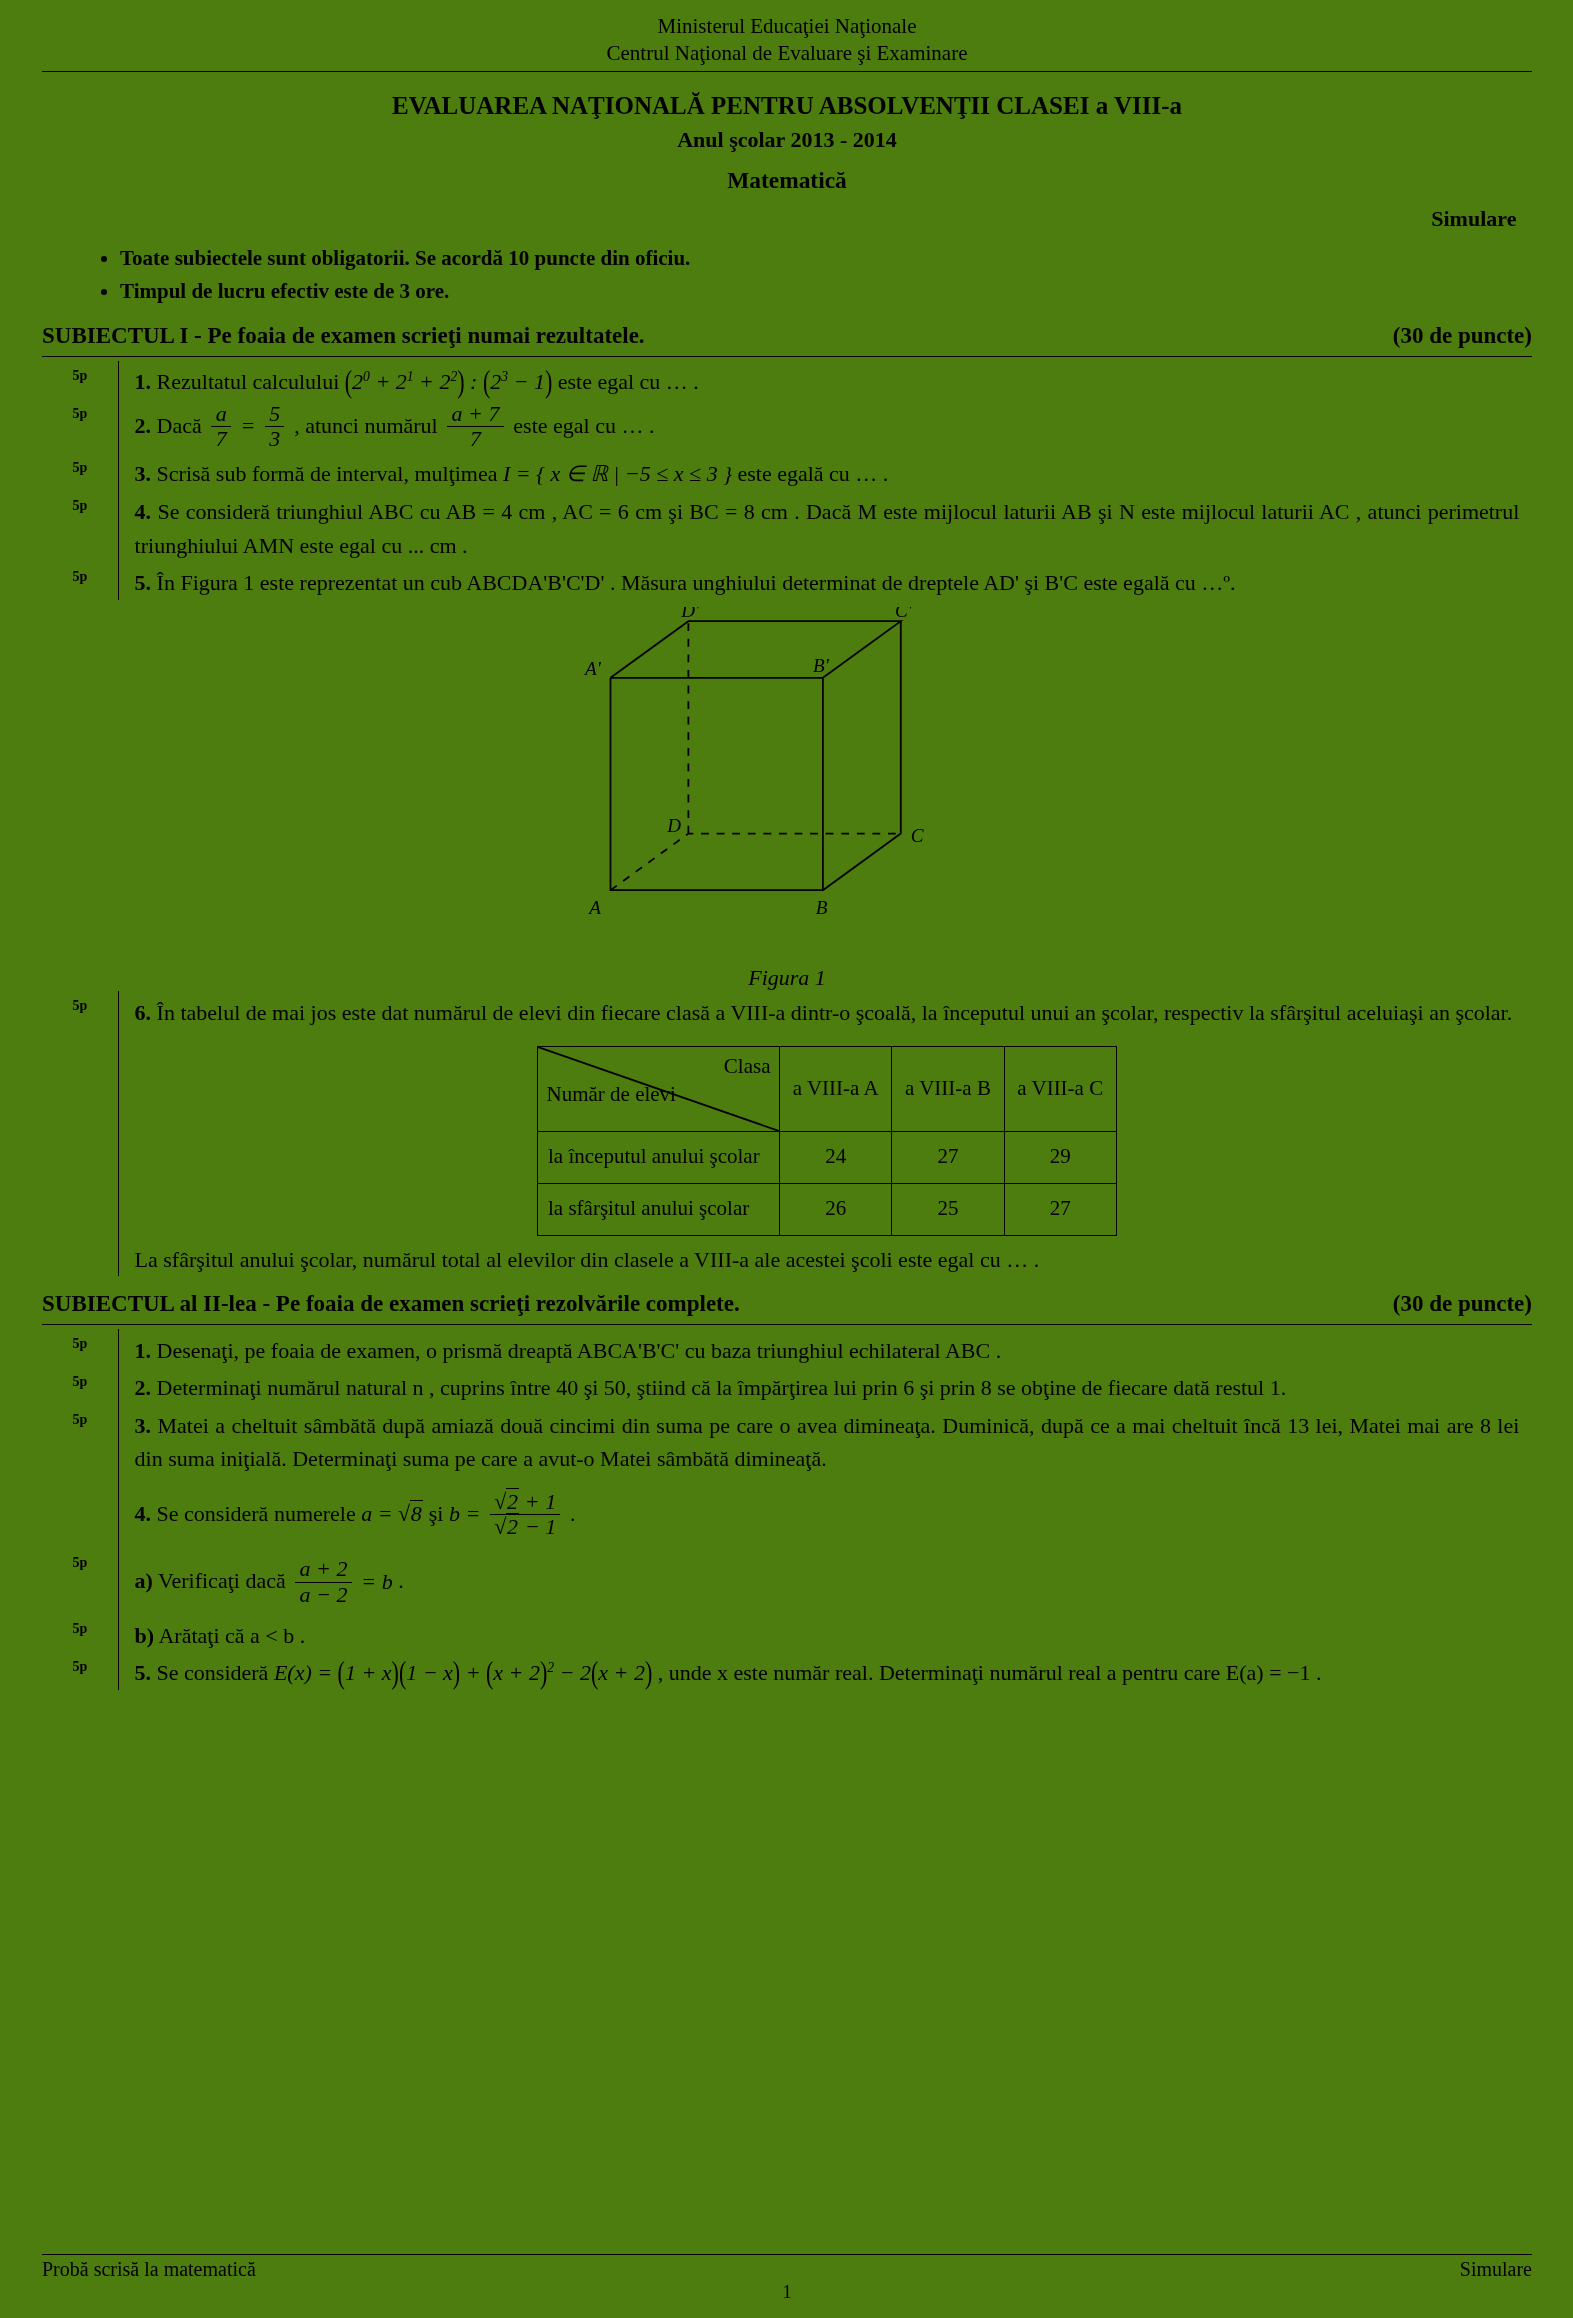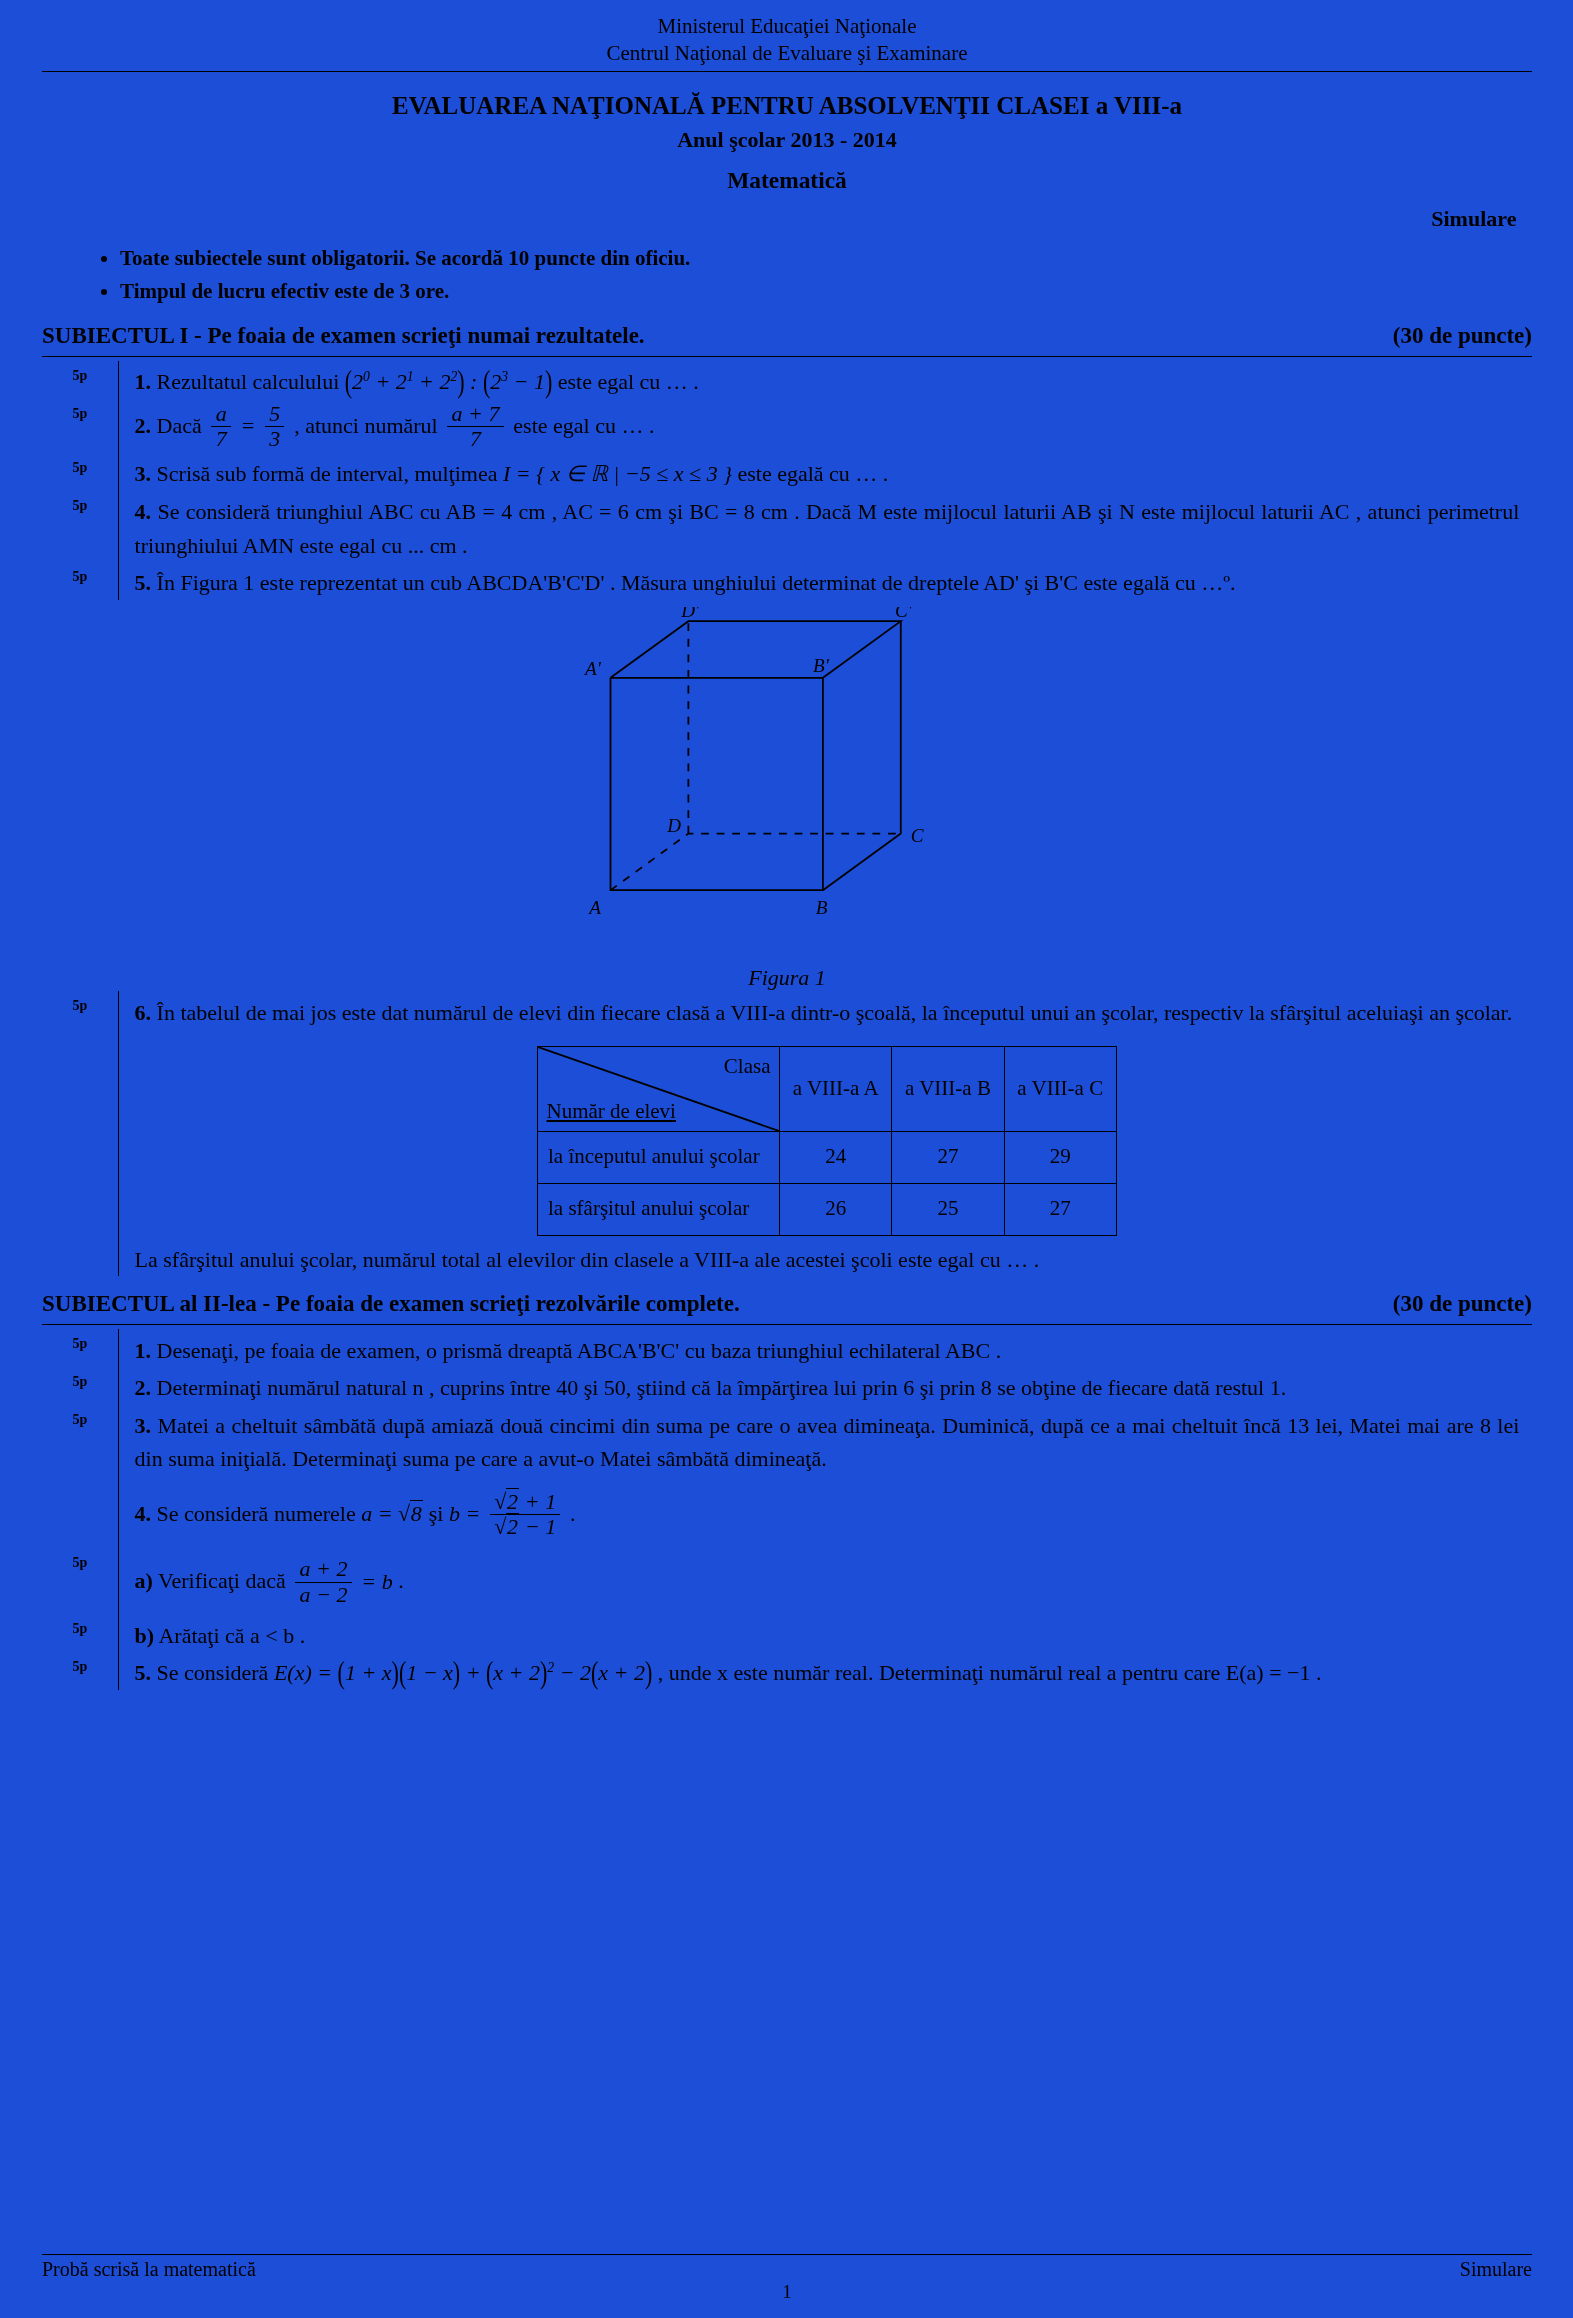--- a/index.html
+++ b/index.html
@@ -10,21 +10,21 @@
   body {
     font-family: "Liberation Serif", serif;
     color: #000000;
   }
   .page {
     width: 1574px;
     min-height: 2319px;
     box-sizing: border-box;
     padding: 12.7px 42px 14px 42px;
     position: relative;
-    background: #1d4ed8;
+    background: #4d7c0f;
   }
   
   .ministry {
     text-align: center;
     font-size: 21px;
     line-height: 1.28;
   }
   .hr-top {
     border: none;
     border-top: 1.4px solid #000;
@@ -185,23 +185,22 @@
   }
   .corner-inner .tr {
     position: absolute;
     right: 8.5px;
     top: 4.2px;
     font-size: 21px;
   }
   .corner-inner .bl {
     position: absolute;
     left: 8.5px;
-    bottom: 3px;
+    bottom: 20px;
     font-size: 21px;
-    text-decoration: underline;
   }
   td.rowlabel {
     text-align: left !important;
     padding-left: 10px !important;
   }
   .after-table {
     font-size: 22px;
     line-height: 1.5;
     padding-right: 12.7px;
   }

